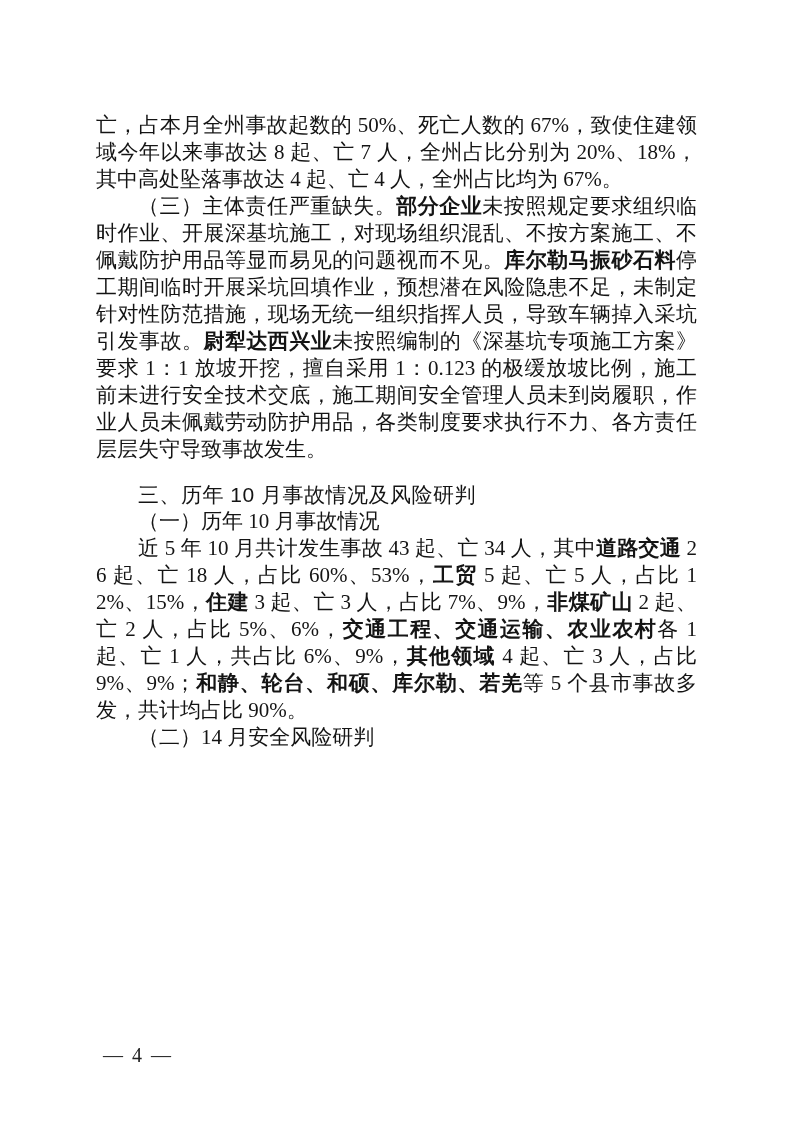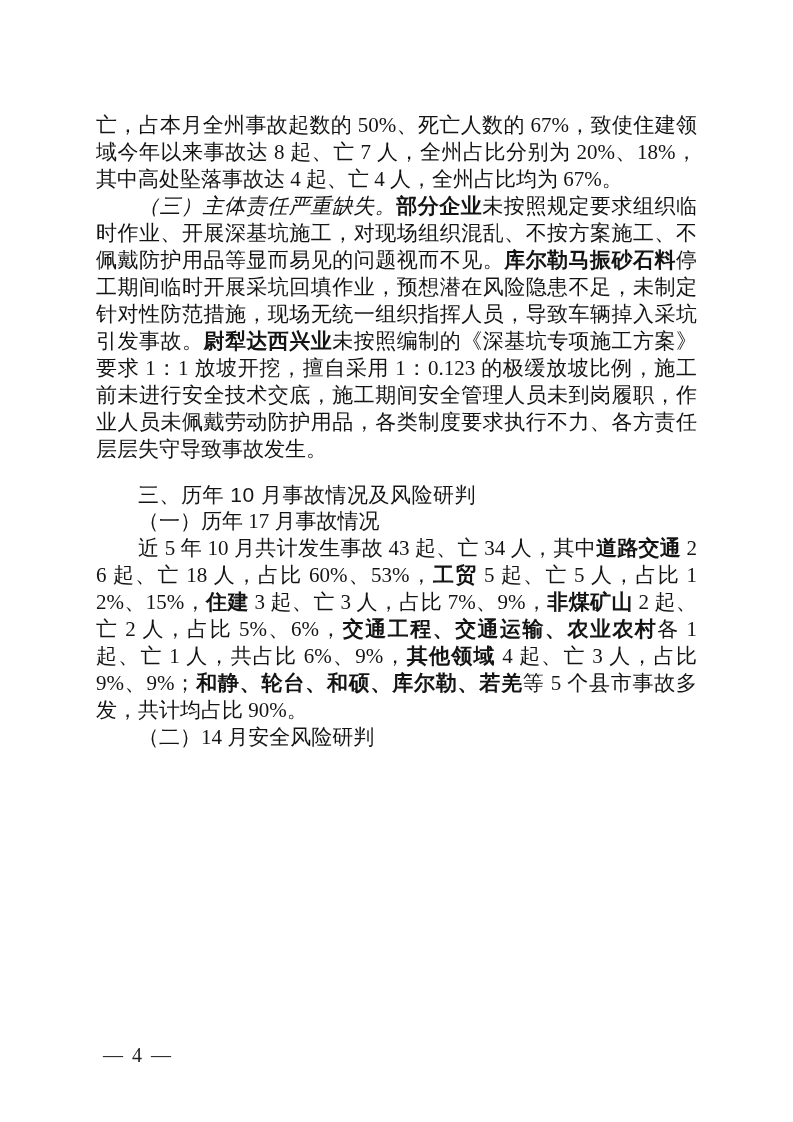--- a/index.html
+++ b/index.html
@@ -36,21 +36,20 @@
   }
   .run-normal {
     font-weight: 400;
     font-style: normal;
   }
   .run-bold {
     font-weight: 700;
   }
   
   .run-kaiti {
-    font-style: italic;
   }
   p.heading {
     font-family: "Liberation Sans", "DejaVu Sans", sans-serif;
     font-weight: 700;
     letter-spacing: 0.5px;
     margin-top: 18px;
   }
   p.sub {
     font-style: italic;
   }
@@ -65,20 +64,20 @@
   }
 </style>
 </head>
 <body>
 
 <div class="page">
   <div class="content" id="doc-content">
       <p class="body"><span class="run-normal">亡，占本月全州事故起数的 50%、死亡人数的 67%，致使住建领域今年以来事故达 8 起、亡 7 人，全州占比分别为 20%、18%，其中高处坠落事故达 4 起、亡 4 人，全州占比均为 67%。</span></p>
       <p class="body indent"><span class="run-kaiti">（三）主体责任严重缺失。</span><span class="run-bold">部分企业</span><span class="run-normal">未按照规定要求组织临时作业、开展深基坑施工，对现场组织混乱、不按方案施工、不佩戴防护用品等显而易见的问题视而不见。</span><span class="run-bold">库尔勒马振砂石料</span><span class="run-normal">停工期间临时开展采坑回填作业，预想潜在风险隐患不足，未制定针对性防范措施，现场无统一组织指挥人员，导致车辆掉入采坑引发事故。</span><span class="run-bold">尉犁达西兴业</span><span class="run-normal">未按照编制的《深基坑专项施工方案》要求 1：1 放坡开挖，擅自采用 1：0.123 的极缓放坡比例，施工前未进行安全技术交底，施工期间安全管理人员未到岗履职，作业人员未佩戴劳动防护用品，各类制度要求执行不力、各方责任层层失守导致事故发生。</span></p>
       <p class="heading indent"><span class="run-normal">三、历年 10 月事故情况及风险研判</span></p>
-      <p class="sub indent"><span class="run-normal">（一）历年 17 月事故情况</span></p>
+      <p class="sub indent"><span class="run-normal">（一）历年 10 月事故情况</span></p>
       <p class="body indent"><span class="run-normal">近 5 年 10 月共计发生事故 43 起、亡 34 人，其中</span><span class="run-bold">道路交通</span><span class="run-normal"> 26 起、亡 18 人，占比 60%、53%，</span><span class="run-bold">工贸</span><span class="run-normal"> 5 起、亡 5 人，占比 12%、15%，</span><span class="run-bold">住建</span><span class="run-normal"> 3 起、亡 3 人，占比 7%、9%，</span><span class="run-bold">非煤矿山</span><span class="run-normal"> 2 起、亡 2 人，占比 5%、6%，</span><span class="run-bold">交通工程、交通运输、农业农村</span><span class="run-normal">各 1 起、亡 1 人，共占比 6%、9%，</span><span class="run-bold">其他领域</span><span class="run-normal"> 4 起、亡 3 人，占比 9%、9%；</span><span class="run-bold">和静、轮台、和硕、库尔勒、若羌</span><span class="run-normal">等 5 个县市事故多发，共计均占比 90%。</span></p>
       <p class="sub indent"><span class="run-normal">（二）14 月安全风险研判</span></p>
     </div>
   <div class="footer">
     <span>— 4 —</span>
   </div>
 </div>
 
 </body></html>

